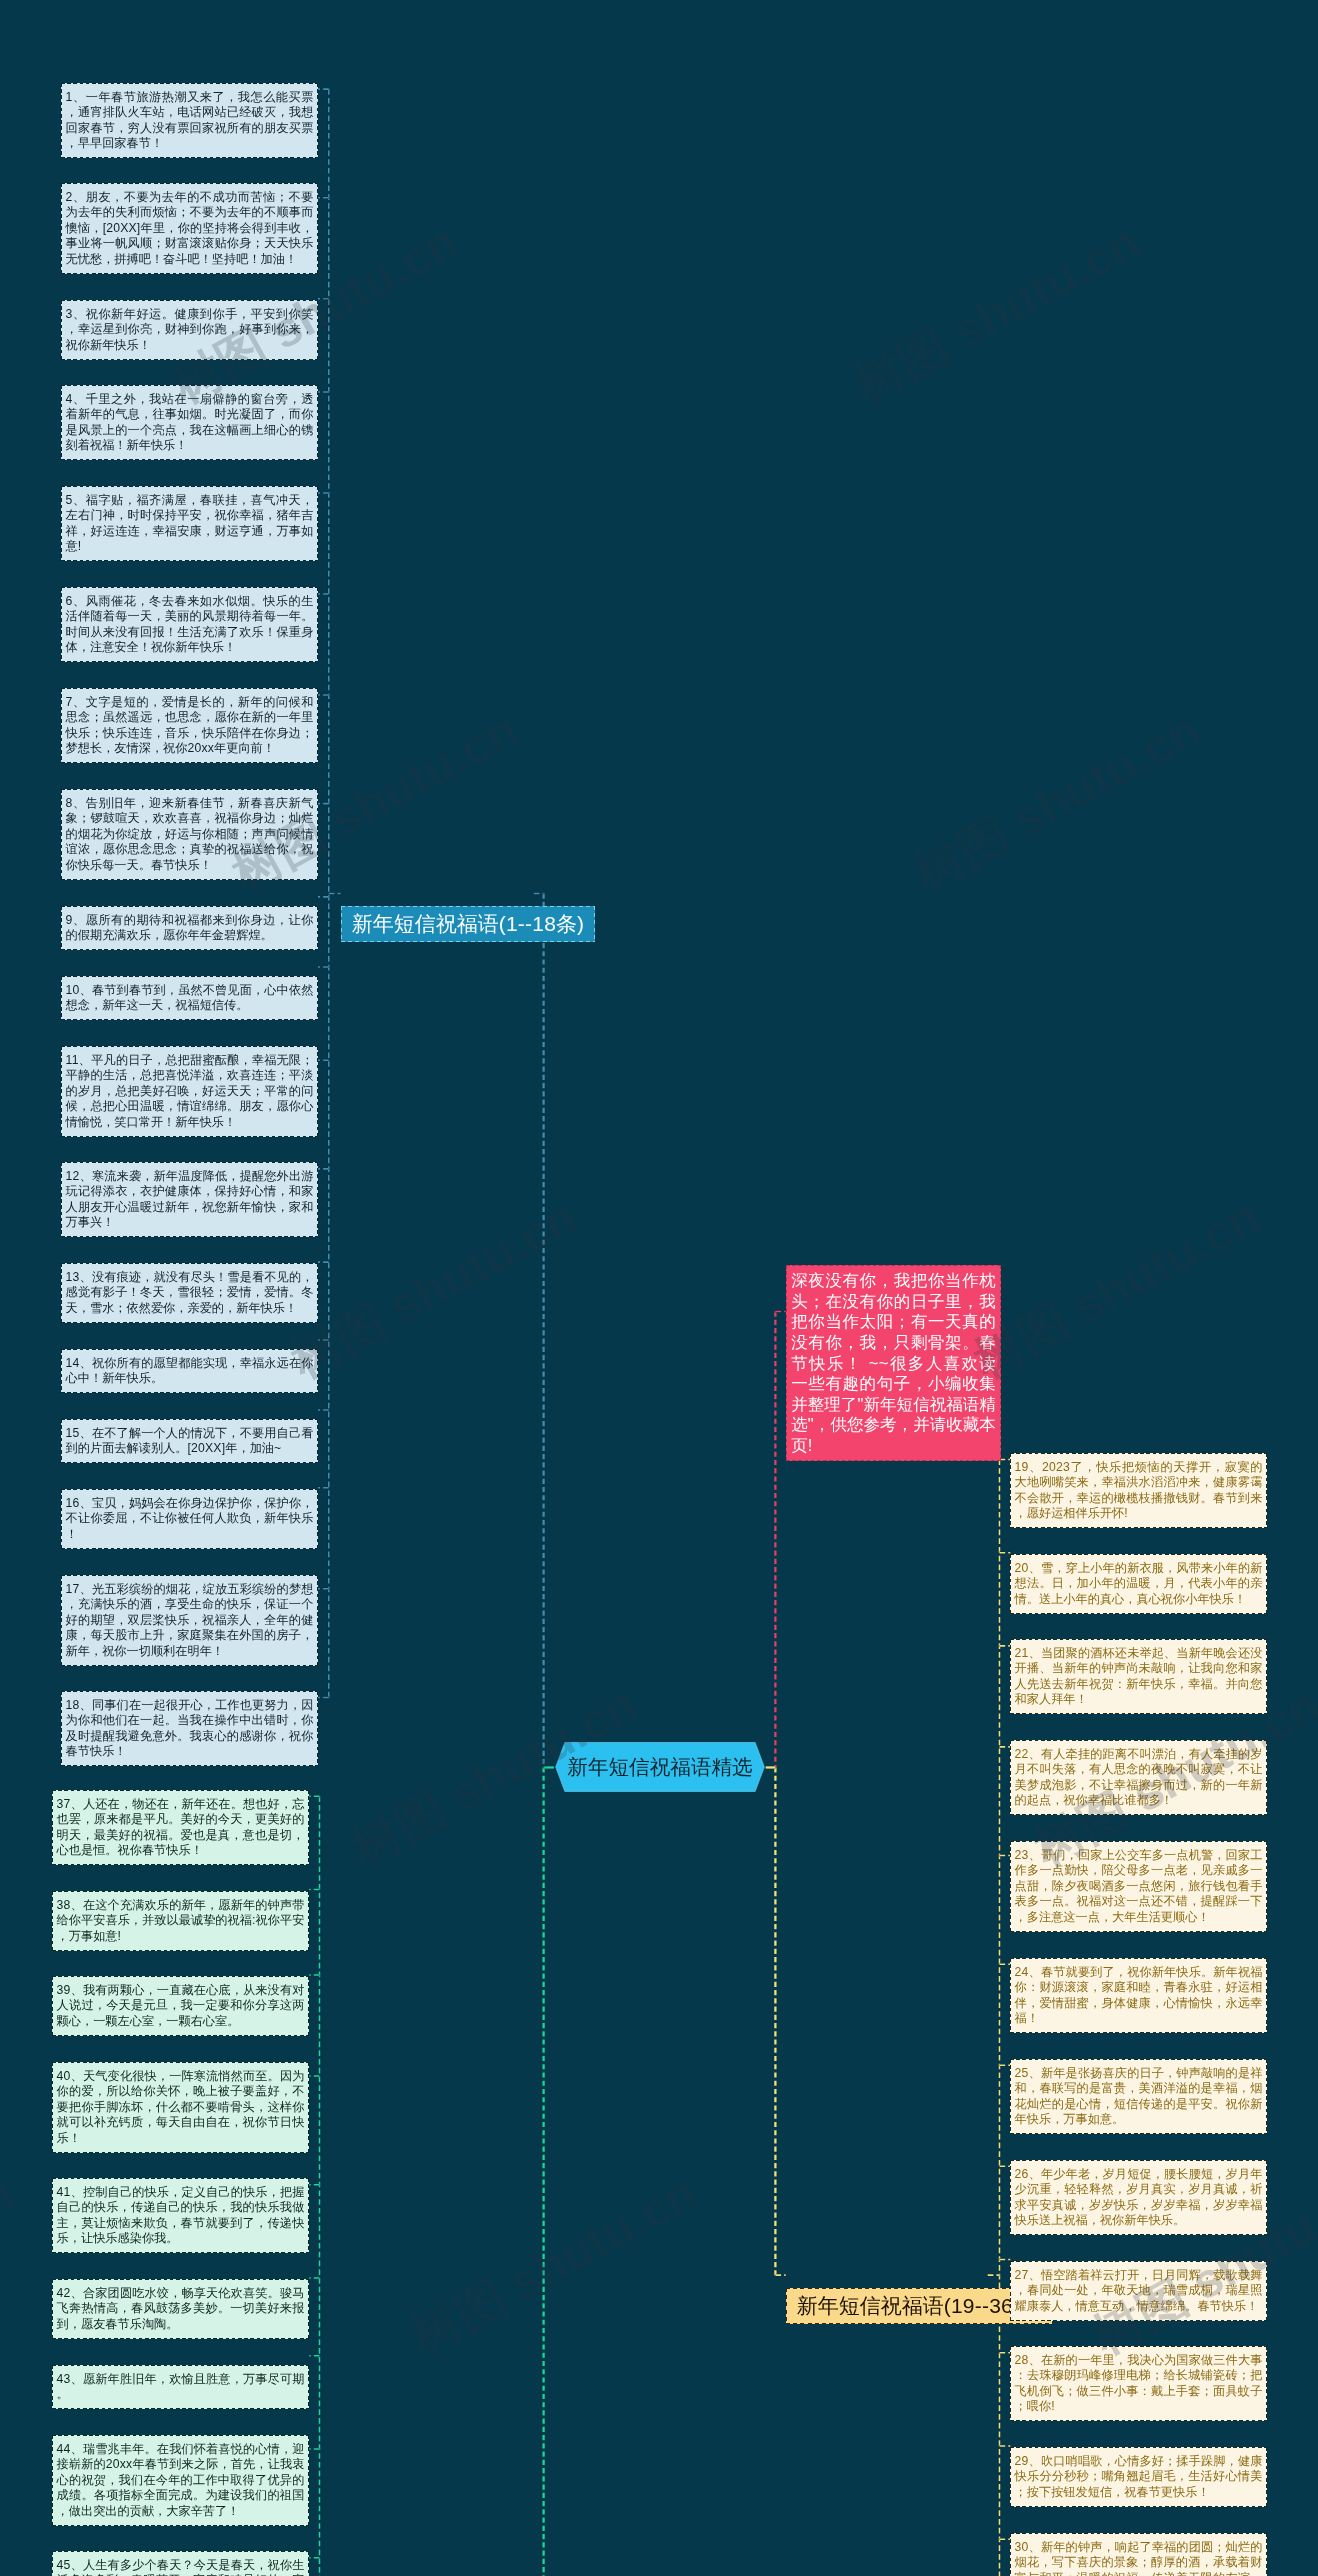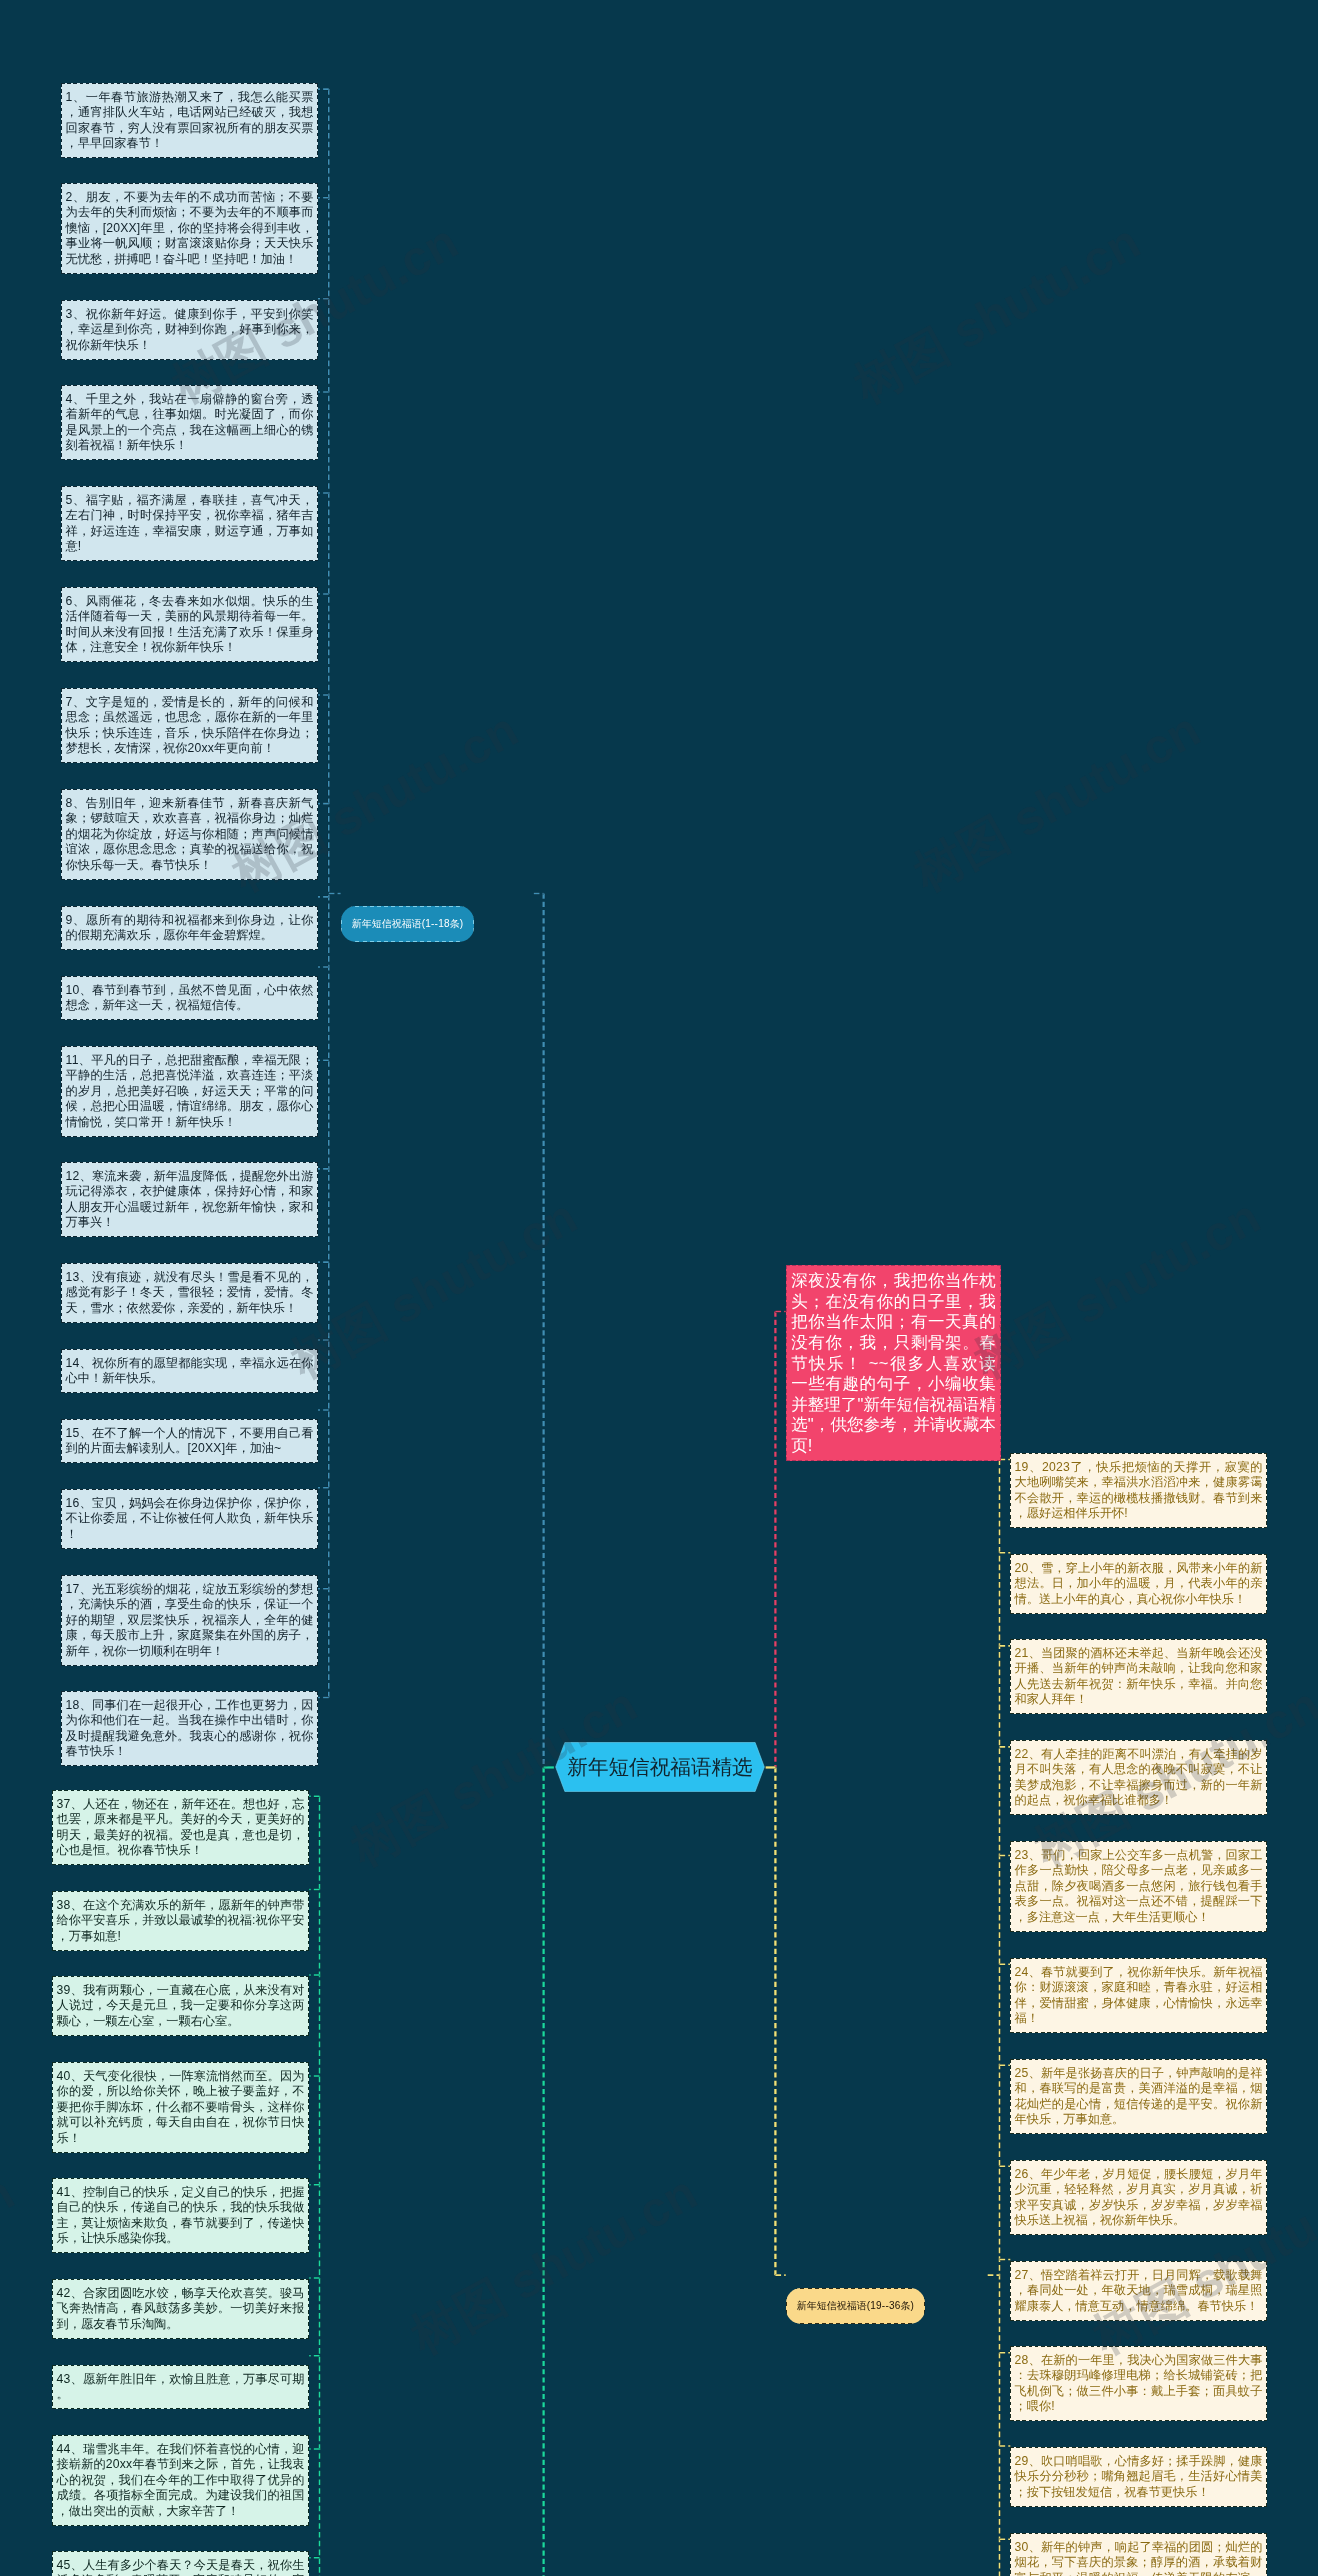--- a/index.html
+++ b/index.html
@@ -12,21 +12,21 @@
   color:rgba(42,48,60,0.21);transform:rotate(-28.7deg);transform-origin:0 0;letter-spacing:0px;}
 #links{position:absolute;left:0;top:0;width:1319px;height:3571px;overflow:visible;z-index:2;}
 #nodes{position:absolute;left:0;top:0;width:1319px;height:3571px;z-index:3;}
 .lat{letter-spacing:0.2px;}
 .dashbox{background-repeat:no-repeat;
   background-size:100% 1px,100% 1px,1px 100%,1px 100%;
   background-position:0 0,0 100%,0 0,100% 0;margin-top:31px;}
 .card{position:absolute;box-sizing:border-box;width:257px;
   font-size:12.2px;line-height:15.5px;padding:6.7px 4.6px;text-align:justify;line-break:anywhere;}
 .blabel{position:absolute;box-sizing:border-box;
-  font-size:10px;line-height:22px;padding:7.2px 10.8px;white-space:nowrap;border-radius:15px;}
+  font-size:21px;line-height:22px;padding:7.2px 10.8px;white-space:nowrap;}
 .note{position:absolute;box-sizing:border-box;width:215px;
   font-size:16.5px;line-height:20.6px;padding:5.2px 5.2px;text-align:justify;line-break:anywhere;}
 #centernode{position:absolute;}
 #centernode .hxsvg{position:absolute;left:0;top:0;}
 #centernode .lbl{position:absolute;left:0;top:0;width:100%;height:100%;
   display:flex;align-items:center;justify-content:center;font-size:20.6px;
   letter-spacing:0px;}
 </style>
 </head>
 <body>

